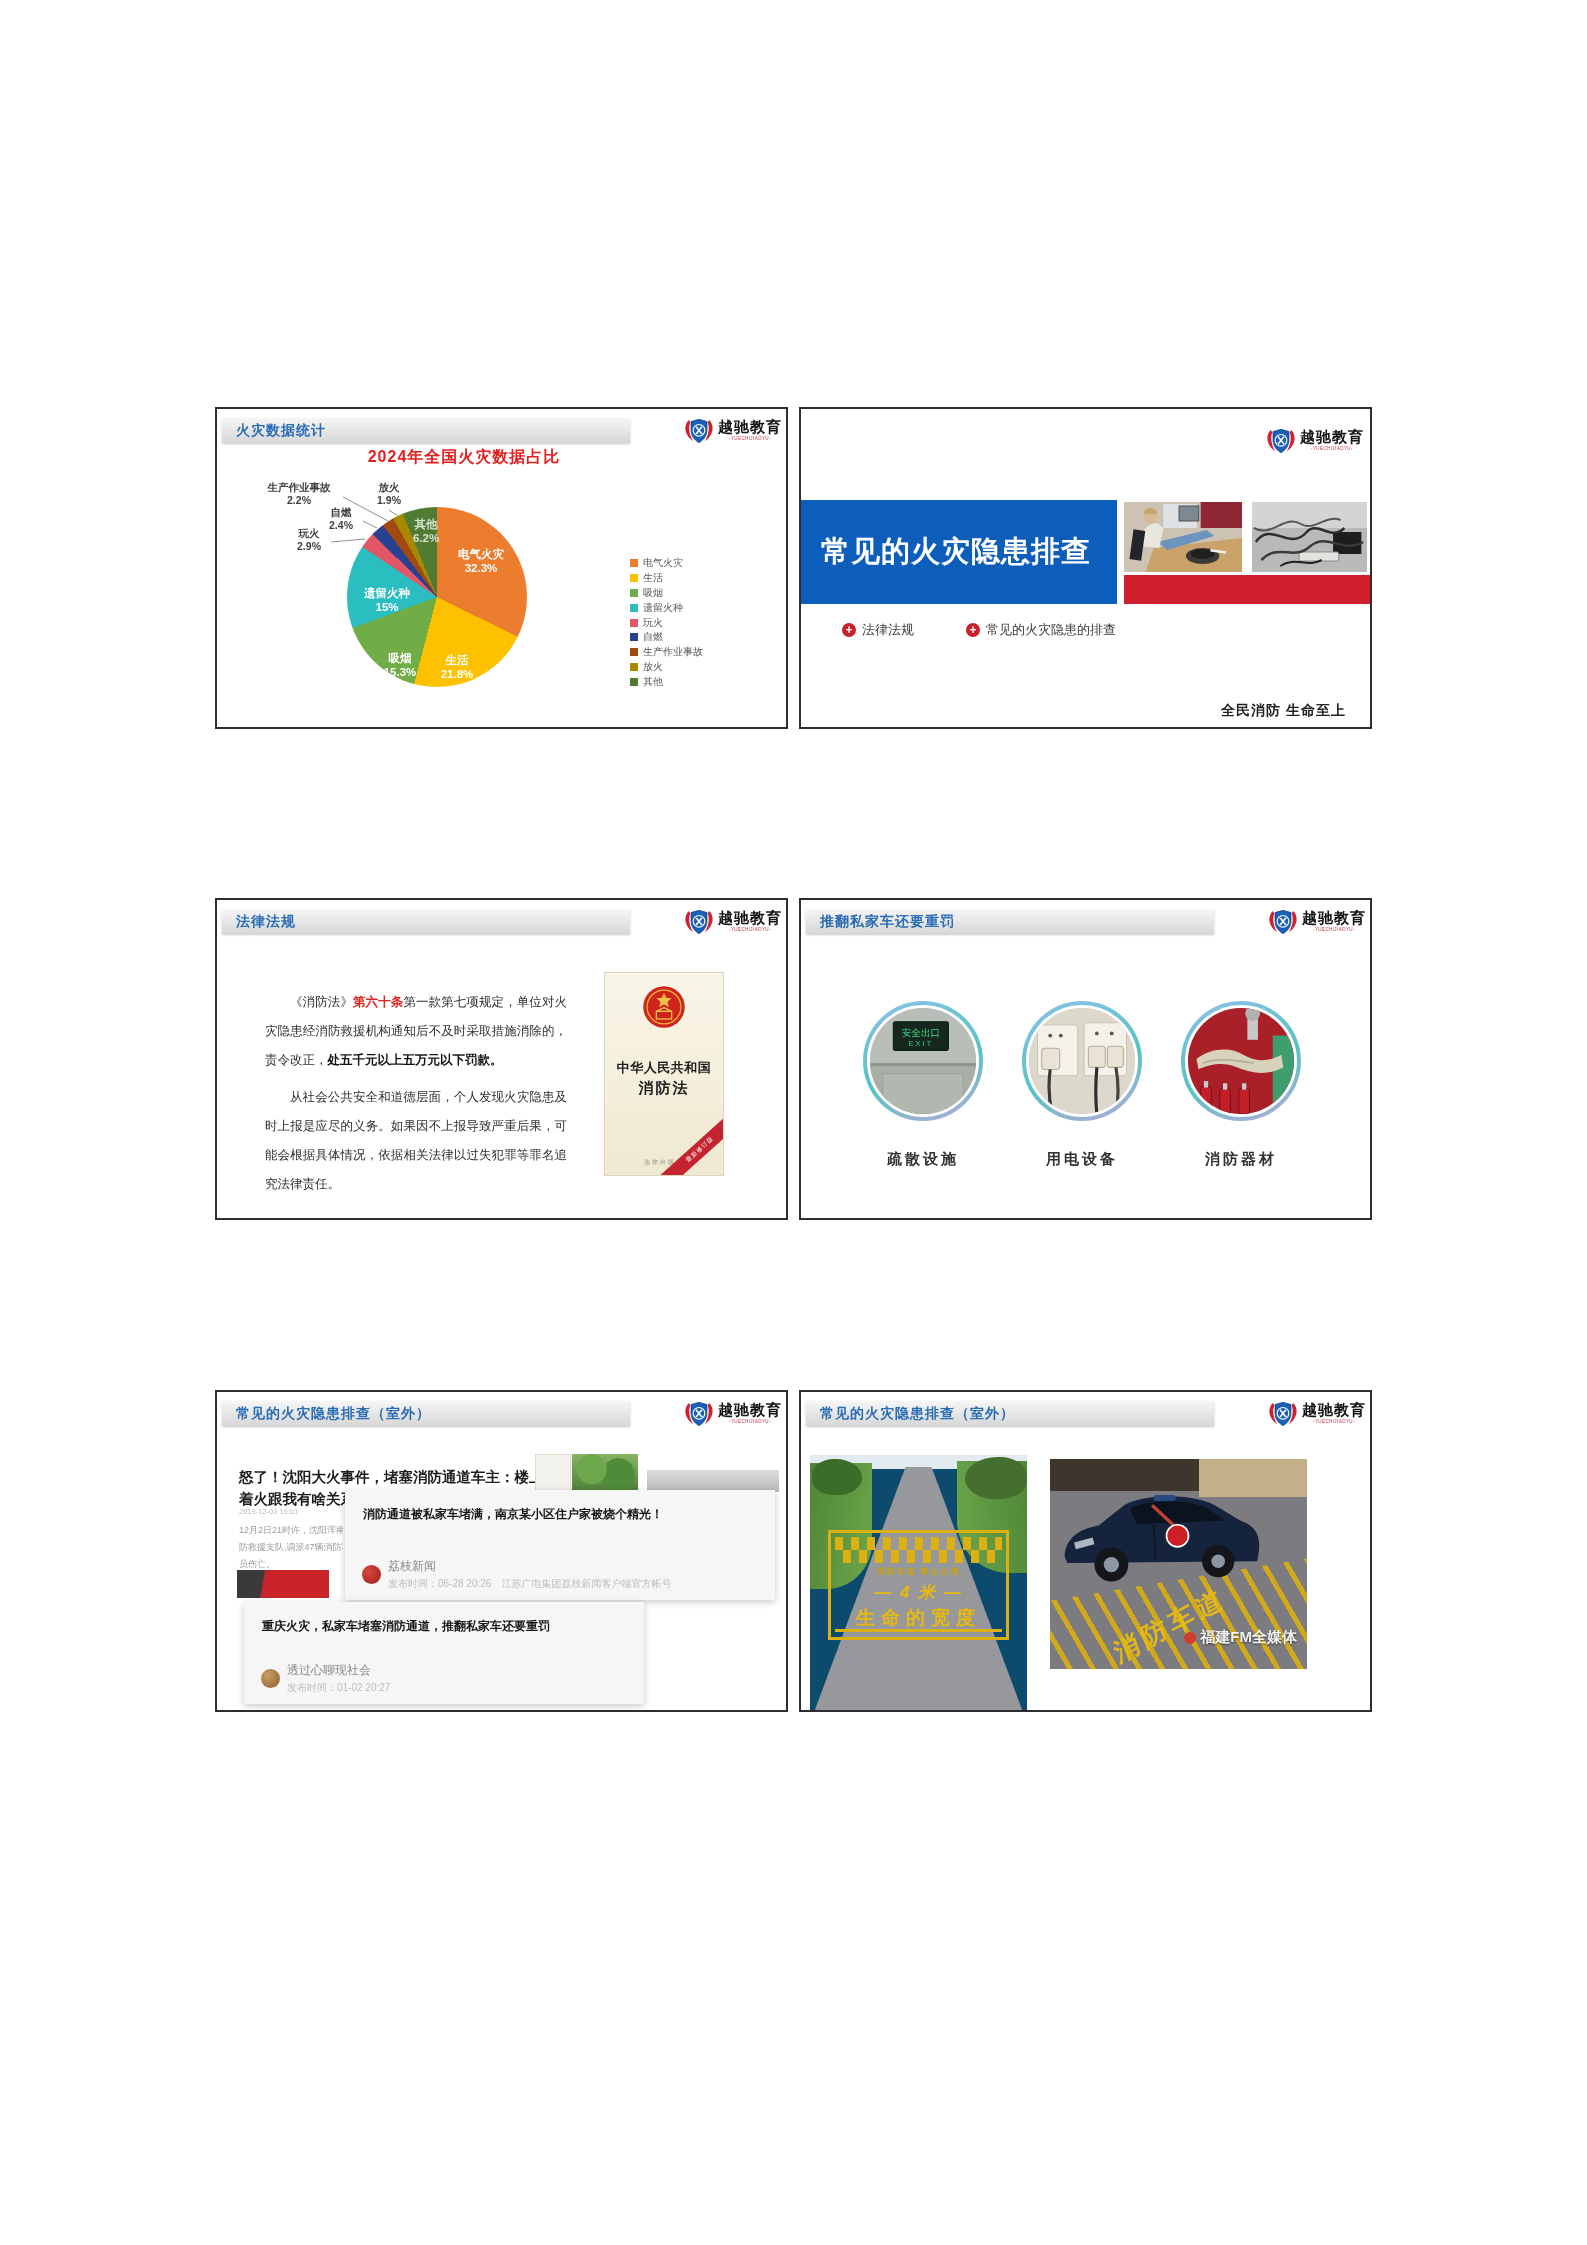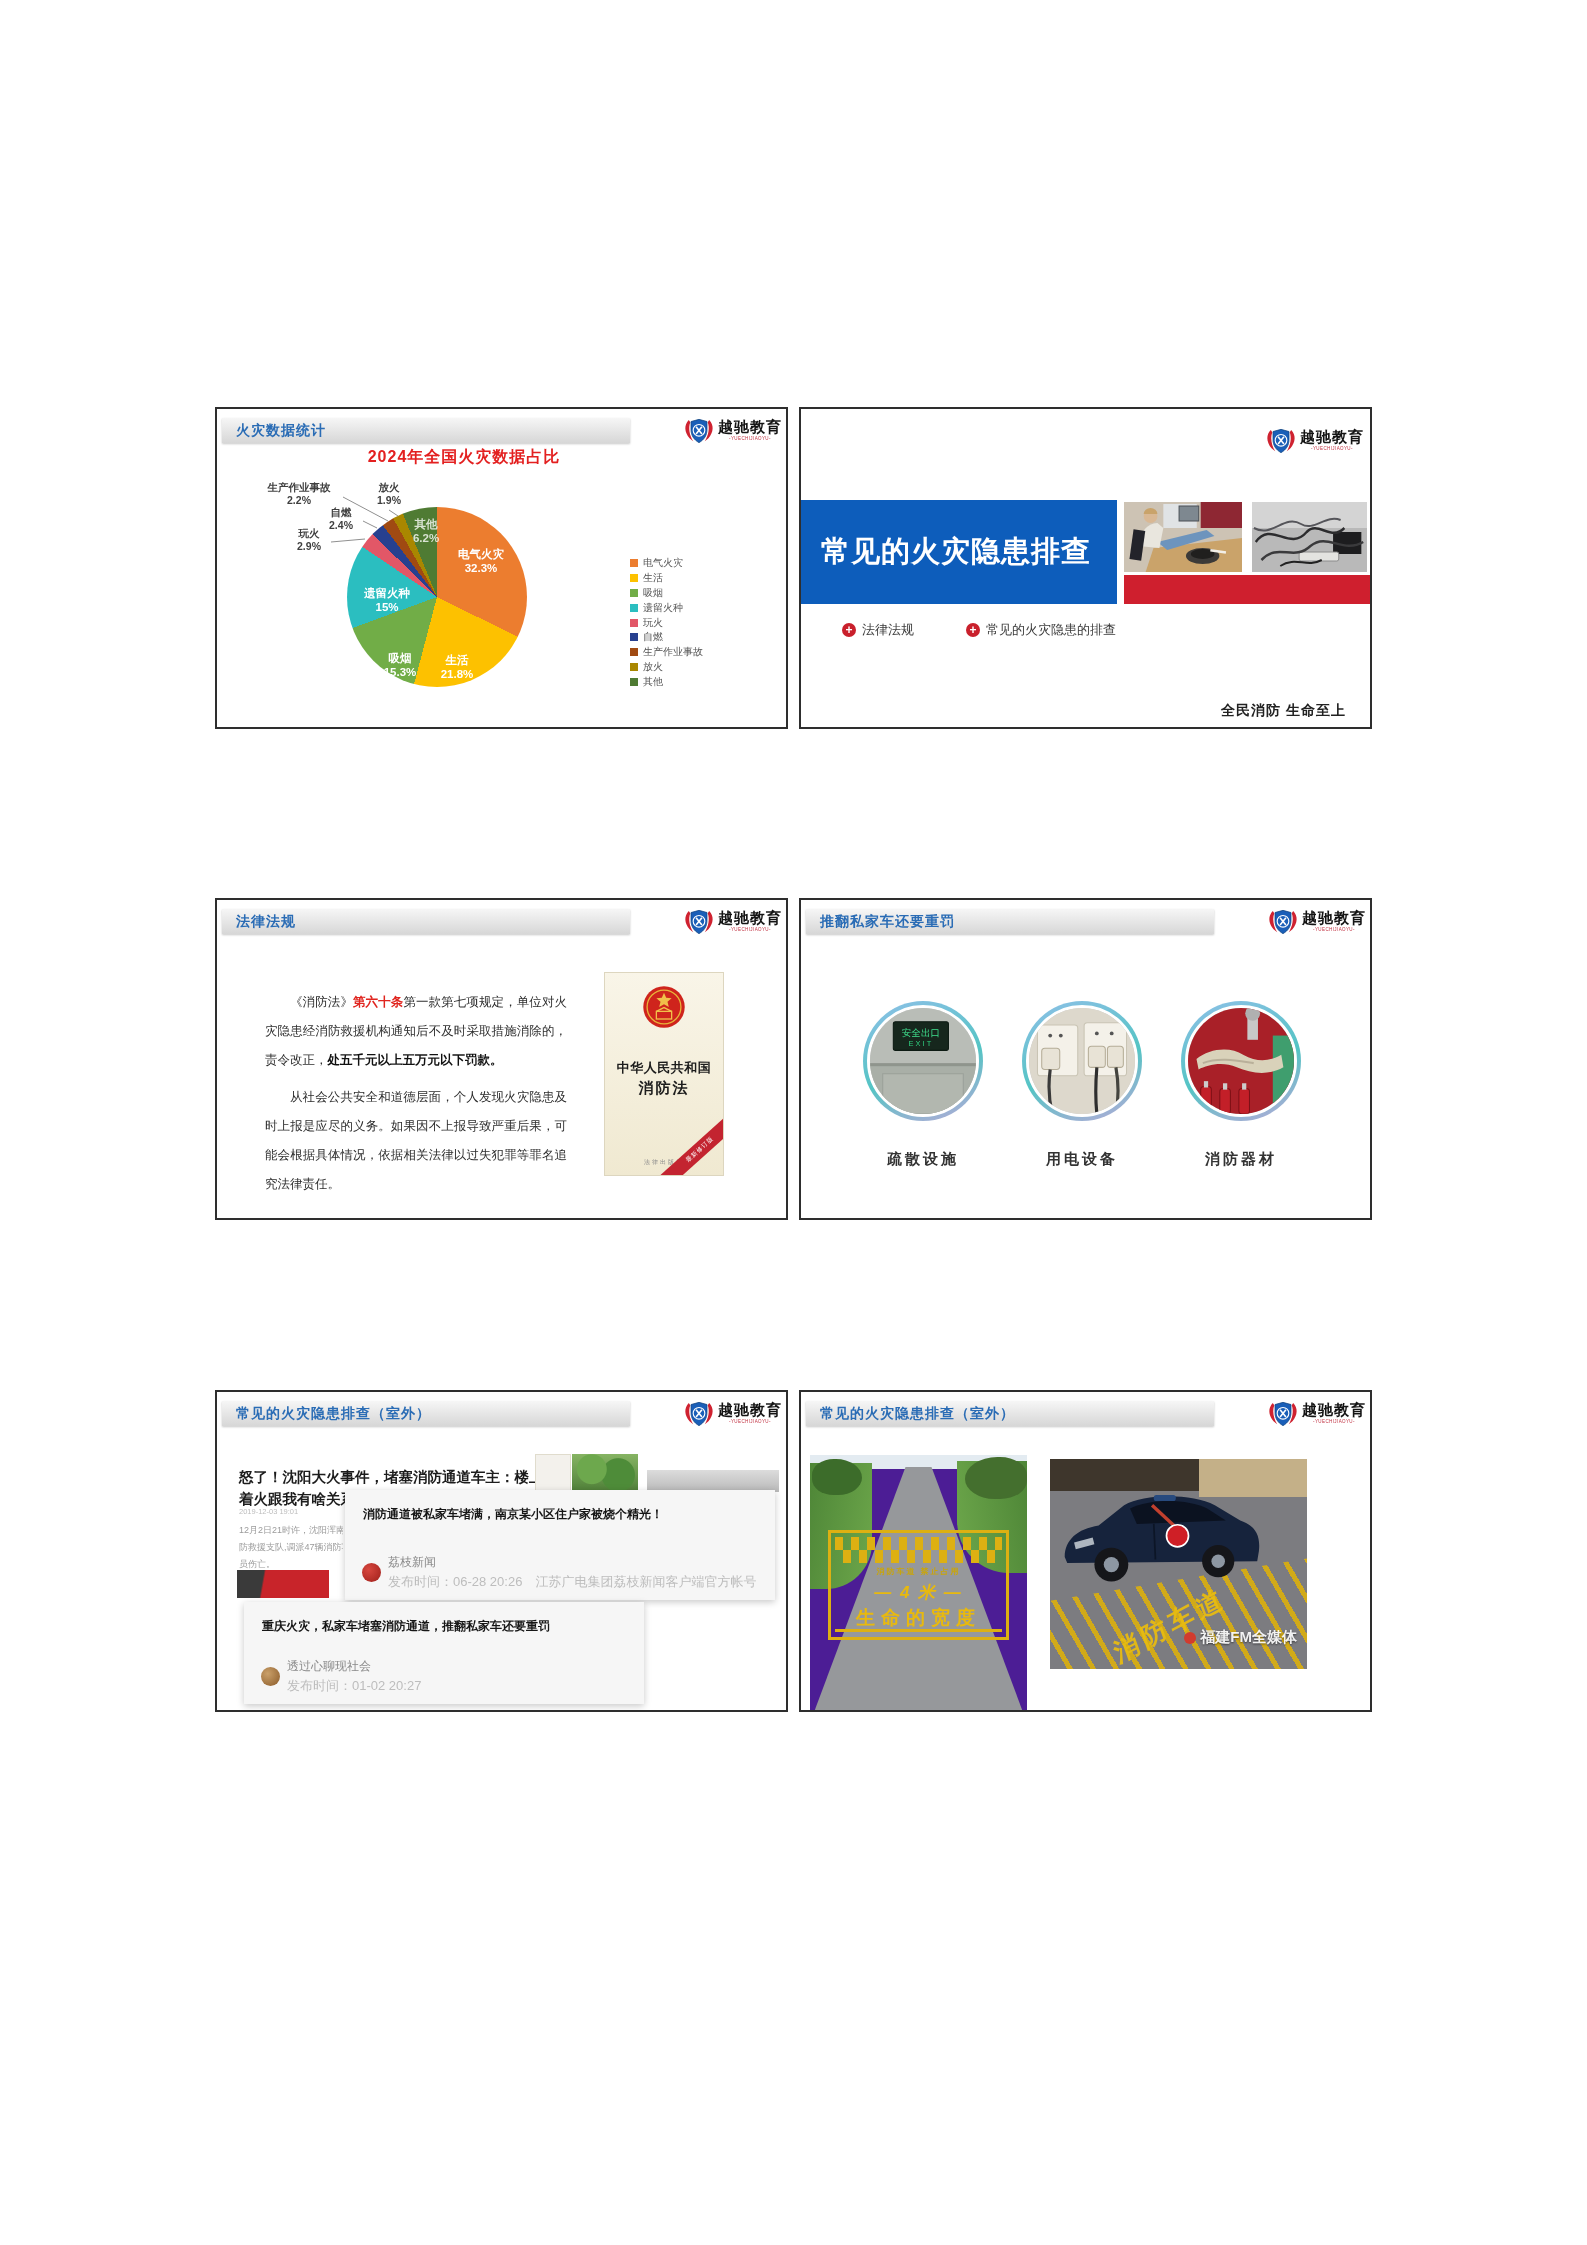--- a/index.html
+++ b/index.html
@@ -105,24 +105,24 @@
   .card{position:absolute;background:#f6f6f6;box-shadow:0 2px 7px rgba(0,0,0,.22);}
   .cardA{left:128px;top:98px;width:430px;height:110px;}
   .cardB{left:27px;top:210px;width:400px;height:102px;}
   .card-head{margin:11px 18px 0;font-size:12px;font-weight:bold;color:#161616;line-height:26px;}
   .src-row{position:absolute;left:17px;bottom:9px;display:flex;align-items:center;gap:7px;}
   .av{width:19px;height:19px;border-radius:50%;flex:0 0 19px;}
   .avA{background:radial-gradient(circle at 35% 35%,#d8473f,#9e1f1a);}
   .avB{background:radial-gradient(circle at 35% 35%,#caa06a,#8a5a28);}
   .src-col{display:flex;flex-direction:column;gap:2px;}
   .src-name{font-size:12px;color:#8a8a8a;}
-  .src-meta{font-size:13px;color:#bdbdbd;}
+  .src-meta{font-size:10px;color:#bdbdbd;}
 
   
-  .pl{position:absolute;left:9px;top:63px;width:217px;height:268px;overflow:hidden;background:#4c1d95;}
+  .pl{position:absolute;left:9px;top:63px;width:217px;height:268px;overflow:hidden;background:#0c4a6e;}
   .pl-sky{position:absolute;top:0;left:0;right:0;height:14px;background:#e3ebf1;}
   .pl-road{position:absolute;top:12px;left:0;right:0;bottom:0;background:#96989b;
            clip-path:polygon(44% 0,56% 0,100% 100%,0 100%);}
   .pl-green-l{position:absolute;top:8px;left:0;width:62px;height:126px;
               background:linear-gradient(100deg,#4e8637,#6da74b);border-bottom-right-radius:46px;}
   .pl-green-r{position:absolute;top:6px;right:0;width:70px;height:112px;
               background:linear-gradient(260deg,#4e8637,#6da74b);border-bottom-left-radius:52px;}
   .pl-treeL{position:absolute;top:4px;left:2px;width:50px;height:36px;background:#3c6c2a;
             border-radius:50% 60% 55% 50%;}
   .pl-treeR{position:absolute;top:2px;right:0;width:62px;height:42px;background:#446f2e;

